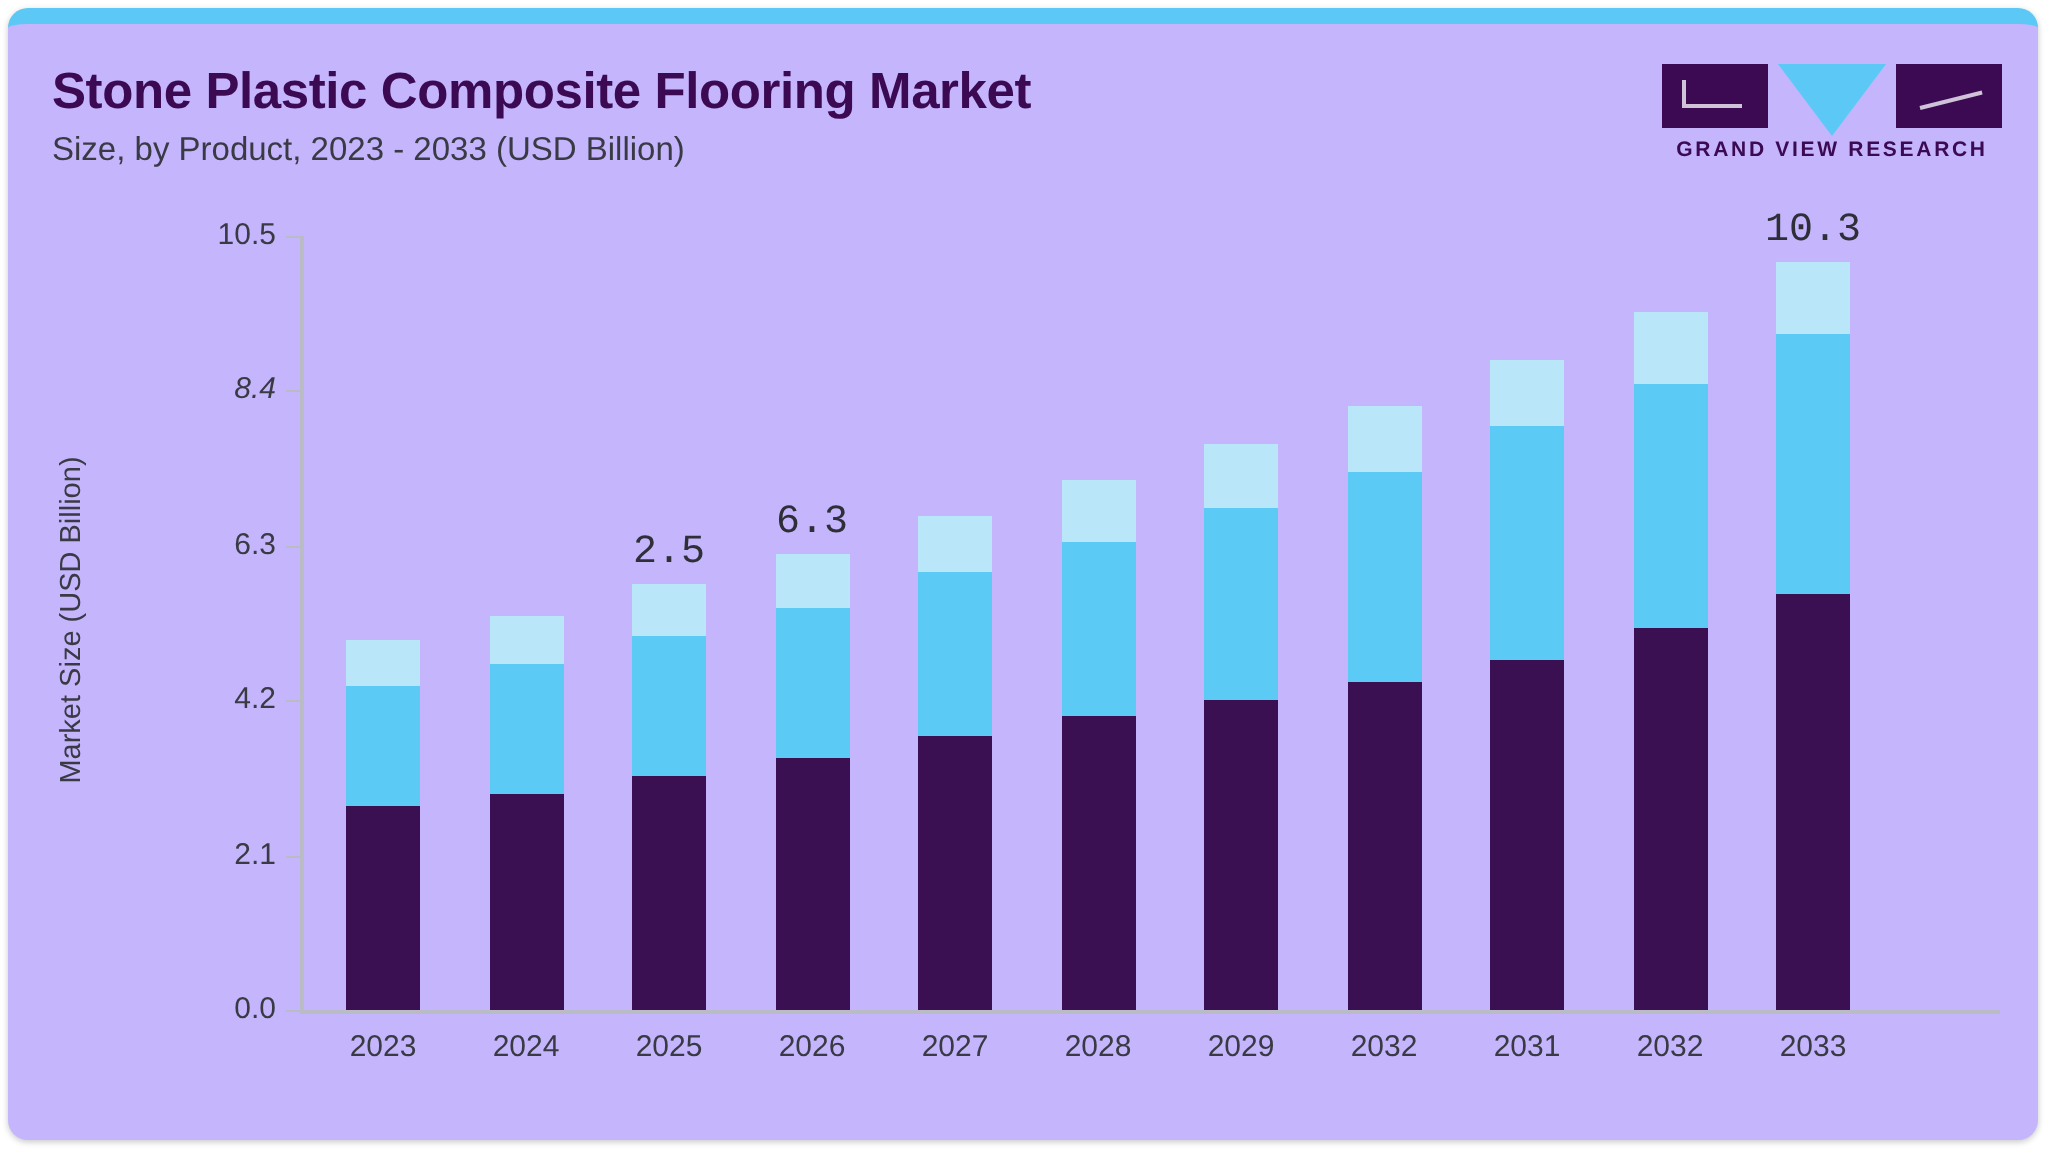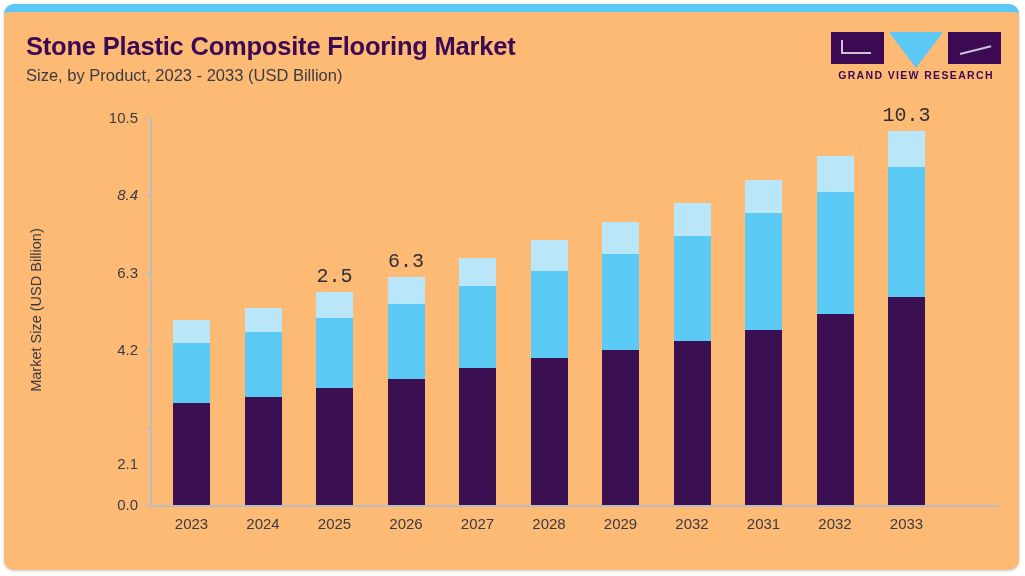--- a/index.html
+++ b/index.html
@@ -12,21 +12,21 @@
   #page {
     position: relative;
     width: 1025px; height: 576px;
     background: #ffffff;
     overflow: hidden;
   }
   #card {
     position: absolute;
     left: 4px; top: 4px;
     width: 1015px; height: 566px;
-    background: #fdba74;
+    background: #c4b5fd;
     border-radius: 10px;
     border-top: 8px solid #5bc8f5;
     box-shadow: 0 1px 3px rgba(0,0,0,0.22);
     overflow: hidden;
   }
   
   #title {
     position: absolute;
     left: 22px; top: 20px;
     font-size: 25.5px;
@@ -199,21 +199,21 @@
       <div id="logo-text">GRAND VIEW RESEARCH</div>
     </div>
 
     <div id="plot">
       <div id="ylabel">Market Size (USD Billion)</div>
       <div id="yaxis-line"></div>
       <div id="xaxis-line"></div>
       <div id="yticks">
           <div class="ytick-label" style="top: 493px; left: 80px;">0.0</div>
           <div class="ytick-mark" style="top: 493px; left: 139px;"></div>
-          <div class="ytick-label" style="top: 415.6px; left: 80px; margin-top: 36px;">2.1</div>
+          <div class="ytick-label" style="top: 415.6px; left: 80px;">2.1</div>
           <div class="ytick-mark" style="top: 415.6px; left: 139px;"></div>
           <div class="ytick-label" style="top: 338.2px; left: 80px;">4.2</div>
           <div class="ytick-mark" style="top: 338.2px; left: 139px;"></div>
           <div class="ytick-label" style="top: 260.8px; left: 80px;">6.3</div>
           <div class="ytick-mark" style="top: 260.8px; left: 139px;"></div>
           <div class="ytick-label" style="top: 183.4px; left: 80px; font-style: italic;">8.4</div>
           <div class="ytick-mark" style="top: 183.4px; left: 139px;"></div>
           <div class="ytick-label" style="top: 106px; left: 80px;">10.5</div>
           <div class="ytick-mark" style="top: 106px; left: 139px;"></div>
         </div>

